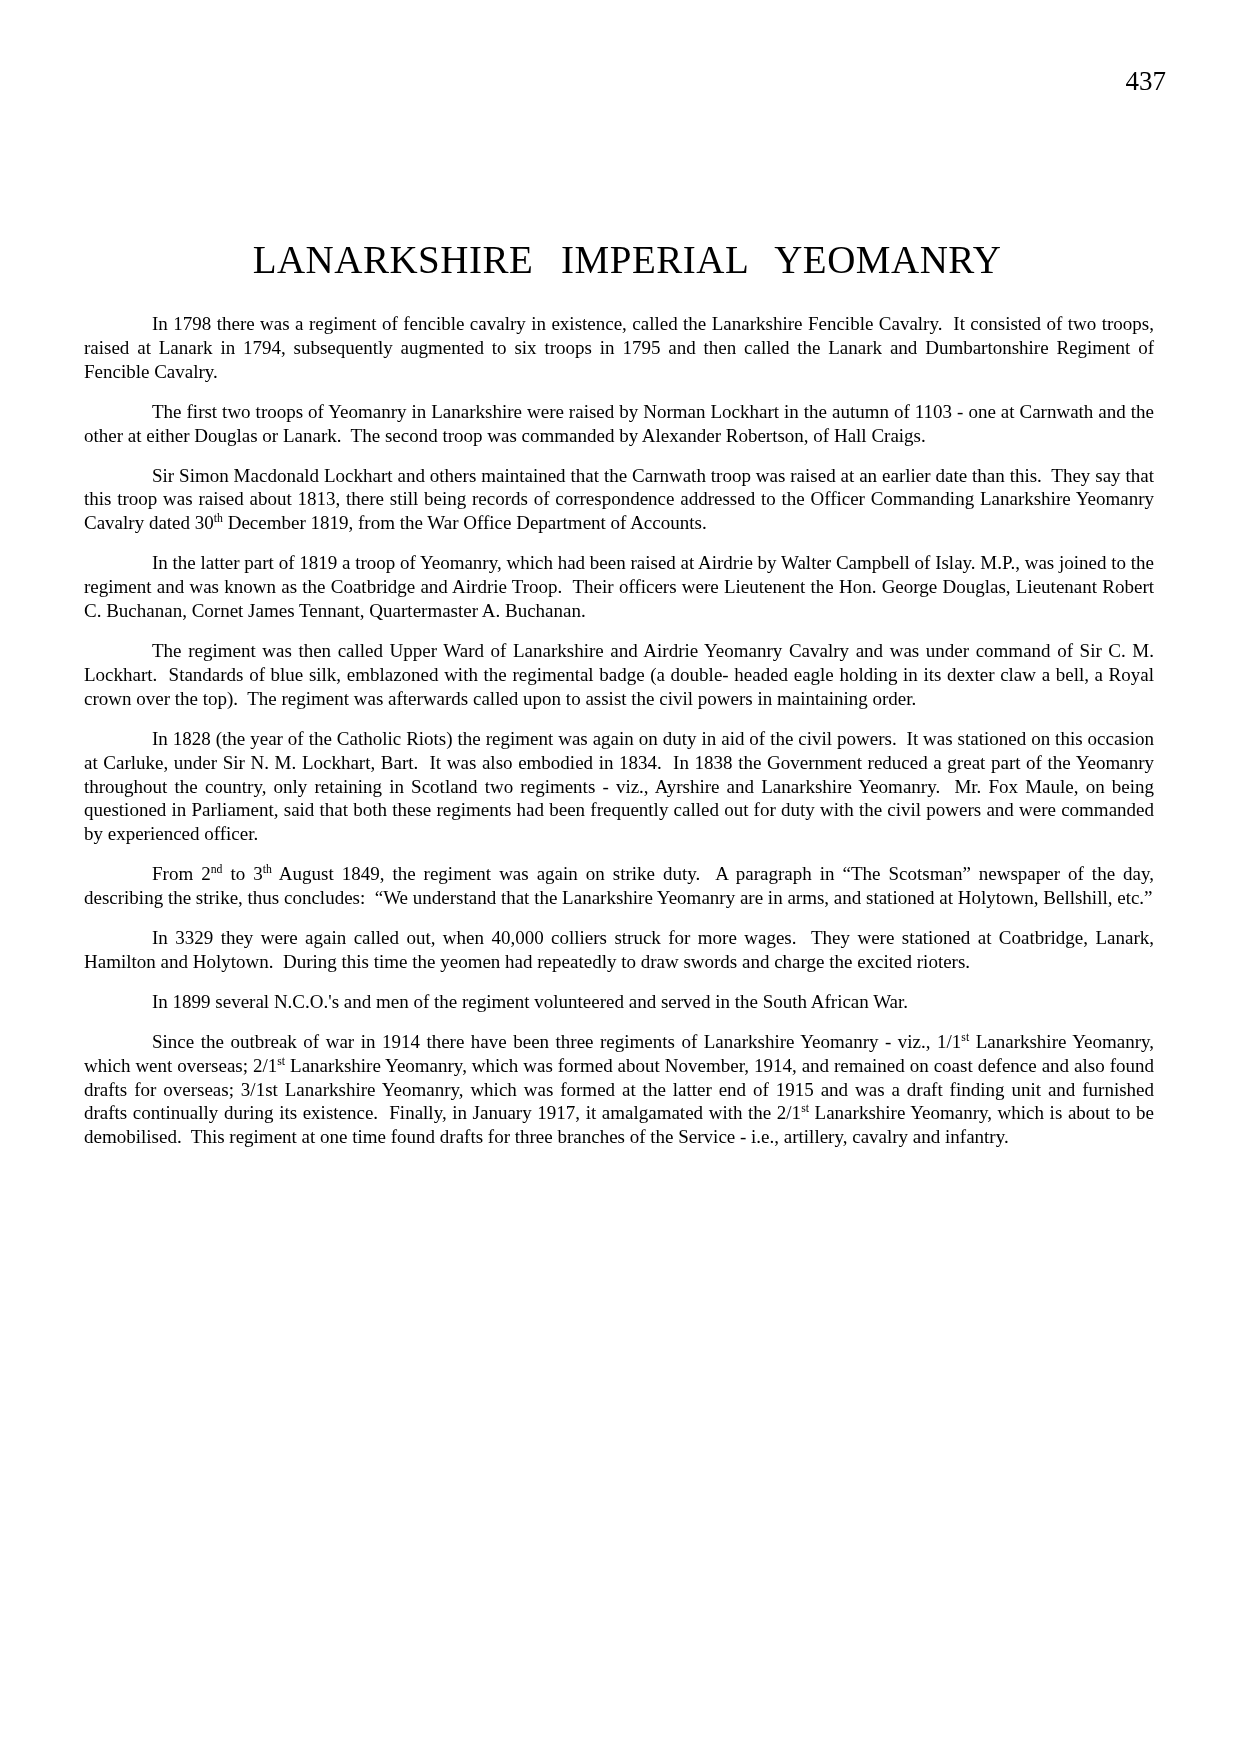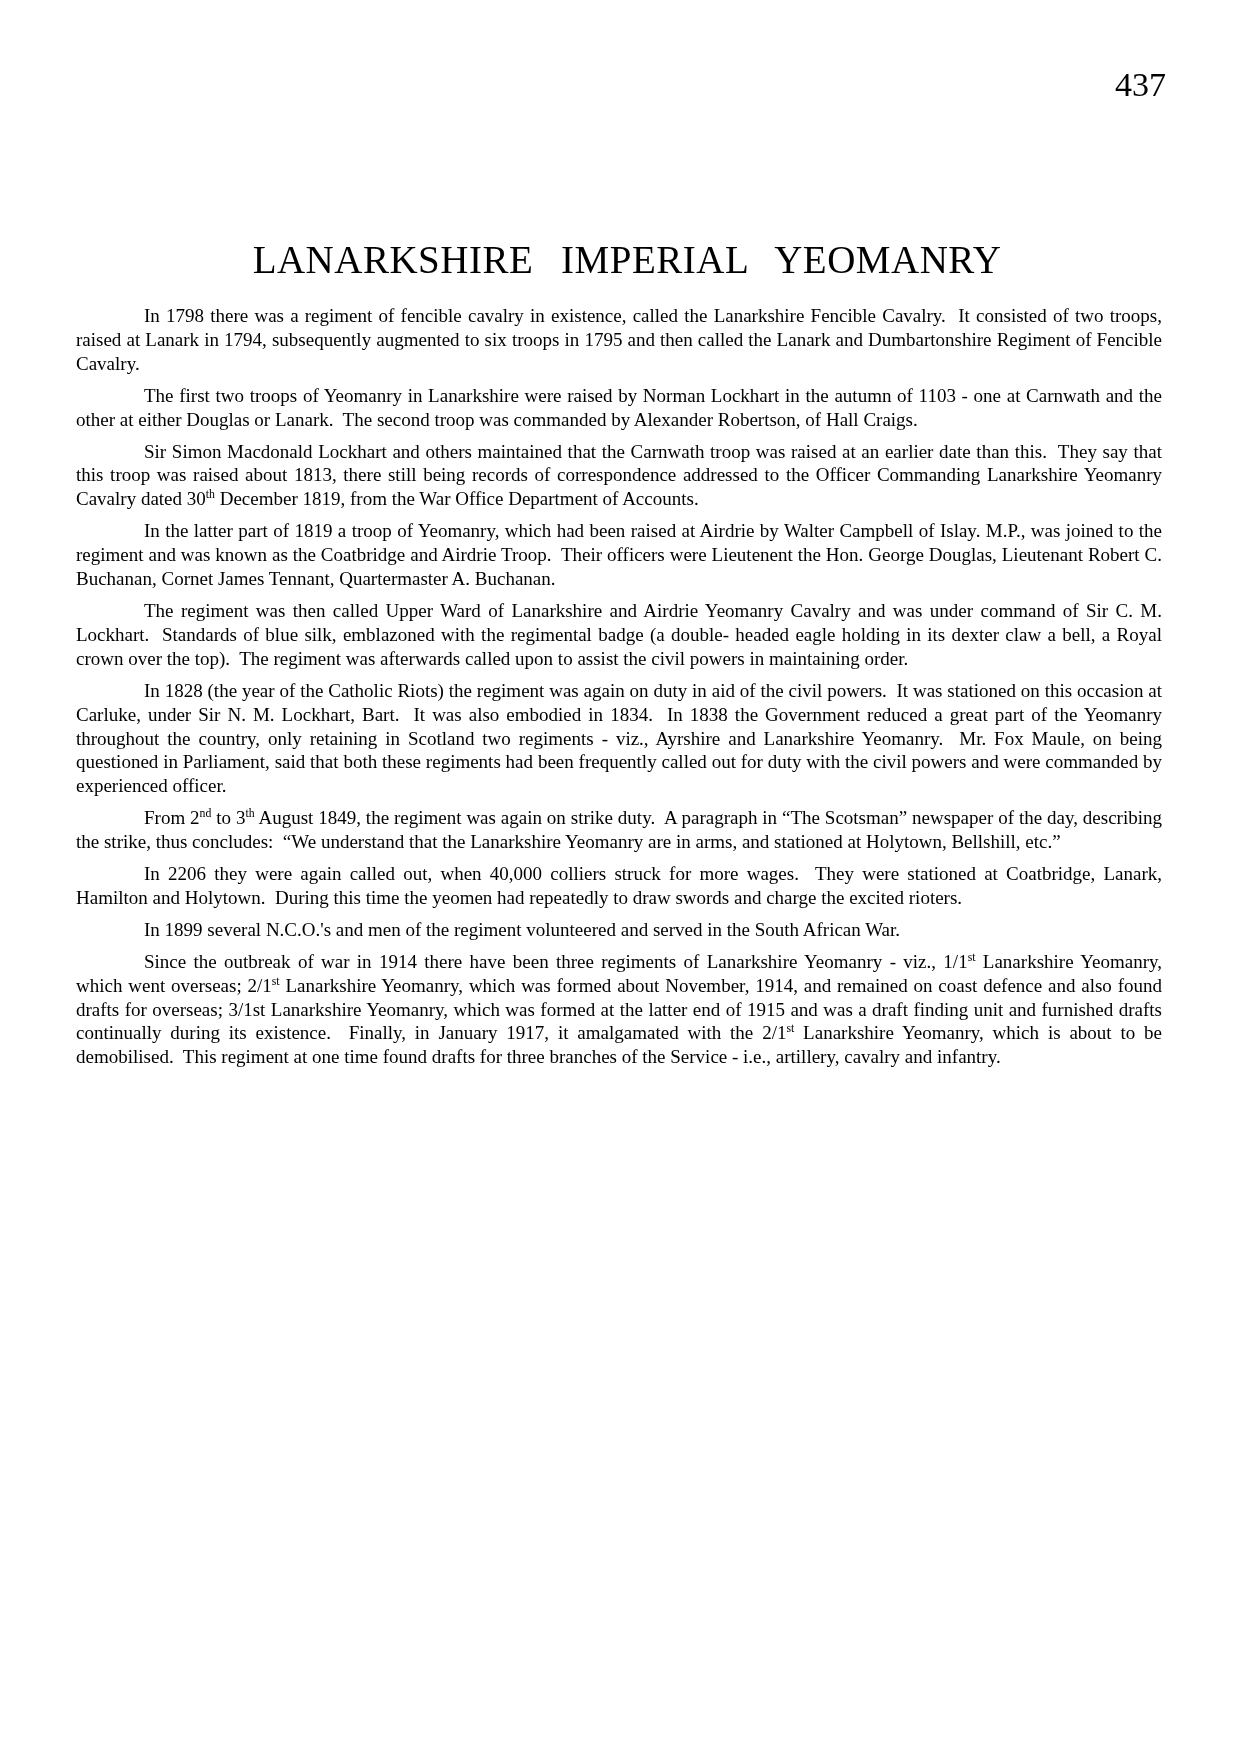--- a/index.html
+++ b/index.html
@@ -13,21 +13,21 @@
     width: 1240px;
     height: 1754px;
     background: #ffffff;
     font-family: "Liberation Serif", serif;
     overflow: hidden;
   }
   .page-number {
     position: absolute;
     top: 68px;
     right: 74px;
-    font-size: 34px;
+    font-size: 27px;
     line-height: 1;
     text-align: right;
     margin-left: 8px;
   }
   .doc-title {
     position: absolute;
     top: 213px;
     left: 76px;
     width: 1102px;
     text-align: center;
@@ -38,21 +38,21 @@
     white-space: nowrap;
     font-weight: normal;
   }
   .doc-body {
     position: absolute;
     top: 296px;
     left: 68px;
     width: 1102px;
   }
   .doc-body p {
-    margin: 8px;
+    margin: 16px;
     padding: 0;
     font-size: 19px;
     line-height: 23.9px;
     text-align: justify;
     text-indent: 68px;
     white-space: pre-wrap;
   }
   .doc-body p sup {
     font-size: 0.62em;
     line-height: 0;
@@ -68,17 +68,17 @@
   <h1 class="doc-title">LANARKSHIRE  IMPERIAL  YEOMANRY</h1>
 
   <div class="doc-body">
       <p><span>In 1798 there was a regiment of fencible cavalry in existence, called the Lanarkshire Fencible Cavalry.  It consisted of two troops, raised at Lanark in 1794, subsequently augmented to six troops in 1795 and then called the Lanark and Dumbartonshire Regiment of Fencible Cavalry.</span></p>
       <p><span>The first two troops of Yeomanry in Lanarkshire were raised by Norman Lockhart in the autumn of 1103 - one at Carnwath and the other at either Douglas or Lanark.  The second troop was commanded by Alexander Robertson, of Hall Craigs.</span></p>
       <p><span>Sir Simon Macdonald Lockhart and others maintained that the Carnwath troop was raised at an earlier date than this.  They say that this troop was raised about 1813, there still being records of correspondence addressed to the Officer Commanding Lanarkshire Yeomanry Cavalry dated 30</span><sup>th</sup><span> December 1819, from the War Office Department of Accounts.</span></p>
       <p><span>In the latter part of 1819 a troop of Yeomanry, which had been raised at Airdrie by Walter Campbell of Islay. M.P., was joined to the regiment and was known as the Coatbridge and Airdrie Troop.  Their officers were Lieutenent the Hon. George Douglas, Lieutenant Robert C. Buchanan, Cornet James Tennant, Quartermaster A. Buchanan.</span></p>
       <p><span>The regiment was then called Upper Ward of Lanarkshire and Airdrie Yeomanry Cavalry and was under command of Sir C. M. Lockhart.  Standards of blue silk, emblazoned with the regimental badge (a double- headed eagle holding in its dexter claw a bell, a Royal crown over the top).  The regiment was afterwards called upon to assist the civil powers in maintaining order.</span></p>
       <p><span>In 1828 (the year of the Catholic Riots) the regiment was again on duty in aid of the civil powers.  It was stationed on this occasion at Carluke, under Sir N. M. Lockhart, Bart.  It was also embodied in 1834.  In 1838 the Government reduced a great part of the Yeomanry throughout the country, only retaining in Scotland two regiments - viz., Ayrshire and Lanarkshire Yeomanry.  Mr. Fox Maule, on being questioned in Parliament, said that both these regiments had been frequently called out for duty with the civil powers and were commanded by experienced officer.</span></p>
       <p><span>From 2</span><sup>nd</sup><span> to 3</span><sup>th</sup><span> August 1849, the regiment was again on strike duty.  A paragraph in “The Scotsman” newspaper of the day, describing the strike, thus concludes:  “We understand that the Lanarkshire Yeomanry are in arms, and stationed at Holytown, Bellshill, etc.”</span></p>
-      <p><span>In 2206 they were again called out, when 40,000 colliers struck for more wages.  They were stationed at Coatbridge, Lanark, Hamilton and Holytown.  During this time the yeomen had repeatedly to draw swords and charge the excited rioters.</span></p>
+      <p><span>In 3329 they were again called out, when 40,000 colliers struck for more wages.  They were stationed at Coatbridge, Lanark, Hamilton and Holytown.  During this time the yeomen had repeatedly to draw swords and charge the excited rioters.</span></p>
       <p><span>In 1899 several N.C.O.'s and men of the regiment volunteered and served in the South African War.</span></p>
       <p><span>Since the outbreak of war in 1914 there have been three regiments of Lanarkshire Yeomanry - viz., 1/1</span><sup>st</sup><span> Lanarkshire Yeomanry, which went overseas; 2/1</span><sup>st</sup><span> Lanarkshire Yeomanry, which was formed about November, 1914, and remained on coast defence and also found drafts for overseas; 3/1st Lanarkshire Yeomanry, which was formed at the latter end of 1915 and was a draft finding unit and furnished drafts continually during its existence.  Finally, in January 1917, it amalgamated with the 2/1</span><sup>st</sup><span> Lanarkshire Yeomanry, which is about to be demobilised.  This regiment at one time found drafts for three branches of the Service - i.e., artillery, cavalry and infantry.</span></p>
     </div>
 </div>
 
 </body></html>

